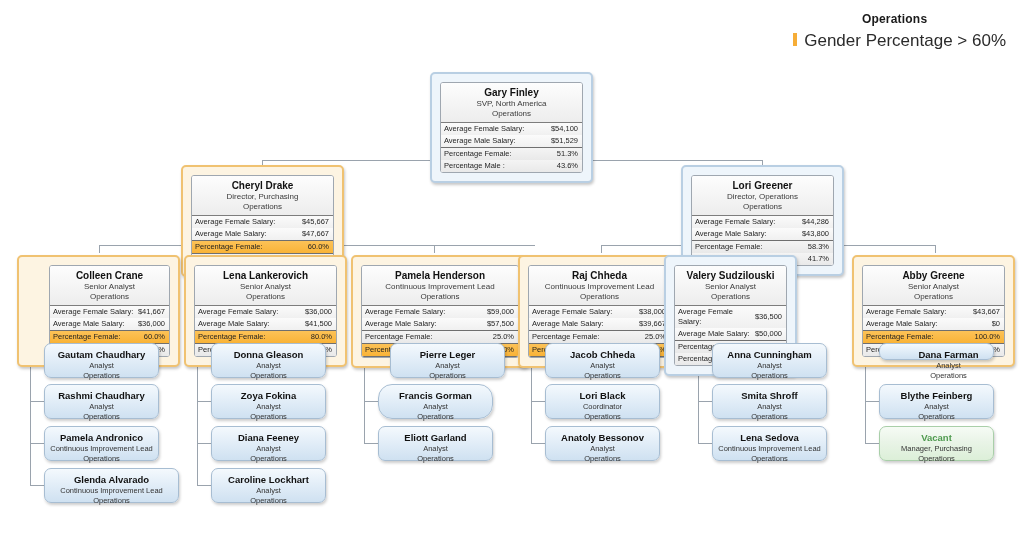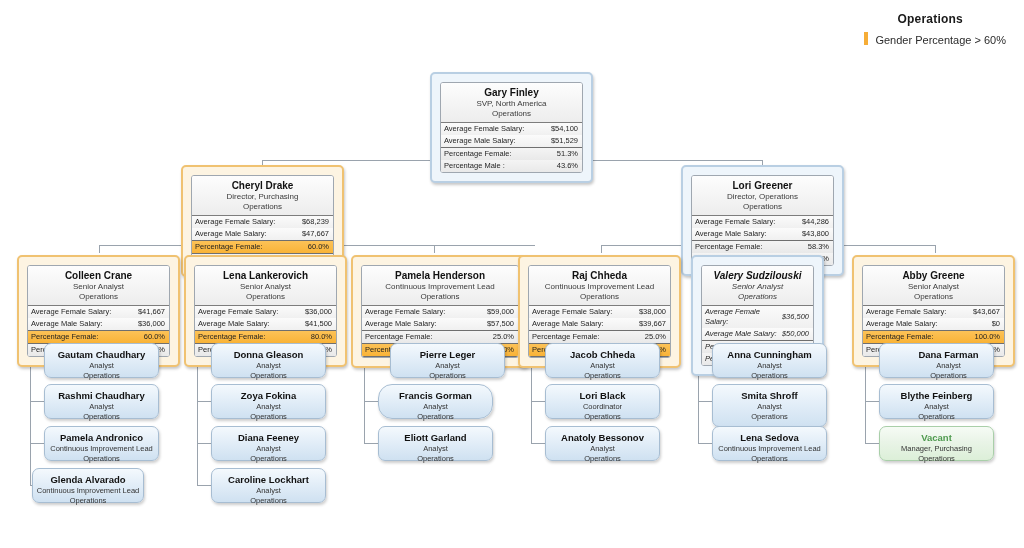--- a/index.html
+++ b/index.html
@@ -15,21 +15,21 @@
   
   .legend { position: absolute; right: 18px; top: 12px; text-align: right; }
   .legend-title {
     font-size: 12px; font-weight: bold; color: #1a1a1a;
     letter-spacing: .2px; margin-bottom: 5px; text-align: center;
     padding-right: 10px;
   }
   .legend-row { display: flex; align-items: center; justify-content: flex-end; gap: 8px; }
   .legend-swatch { display:inline-block; width: 3px; height: 13px; background:#f6ad37; }
   .legend-swatch2 { display:inline-block; width: 3px; height: 13px; background:#f6ad37; margin-left:-4px;}
-  .legend-label { font-size: 11px; color: #2b2b2b; }
+  .legend-label { font-size: 17px; color: #2b2b2b; }
 
   
   .ln { position: absolute; background: #9aa3ad; }
   .lnv { width: 1px; }
   .lnh { height: 1px; }
 
   
   .node {
     position: absolute;
     border-radius: 5px;
@@ -189,21 +189,21 @@
   <div class="node amber" style="left:181px; top:165px; width:163px;">
     <div class="inner">
       <div class="nd-head">
         <div class="nd-name">Cheryl Drake</div>
         <div class="nd-title">Director, Purchasing</div>
         <div class="nd-dept">Operations</div>
       </div>
       <div class="nd-rows">
         <div class="nd-row">
           <span>Average Female Salary:</span>
-          <span class="nd-val">$68,239</span>
+          <span class="nd-val">$45,667</span>
         </div>
         <div class="nd-row">
           <span>Average Male Salary:</span>
           <span class="nd-val">$47,667</span>
         </div>
         <div class="nd-row hl">
           <span>Percentage Female:</span>
           <span class="nd-val">60.0%</span>
         </div>
         <div class="nd-row alt">
@@ -235,21 +235,21 @@
           <span class="nd-val">58.3%</span>
         </div>
         <div class="nd-row alt">
           <span>Percentage Male :</span>
           <span class="nd-val">41.7%</span>
         </div>
       </div>
     </div>
   </div>
 
-  <div class="node amber" style="left:17px; top:255px; width:163px;">
+  <div class="node amber" style="left:17px; top:255px; width:163px;padding-left:22px;">
     <div class="inner">
       <div class="nd-head">
         <div class="nd-name">Colleen Crane</div>
         <div class="nd-title">Senior Analyst</div>
         <div class="nd-dept">Operations</div>
       </div>
       <div class="nd-rows">
         <div class="nd-row">
           <span>Average Female Salary:</span>
           <span class="nd-val">$41,667</span>
@@ -347,21 +347,21 @@
           <span class="nd-val">25.0%</span>
         </div>
         <div class="nd-row hl">
           <span>Percentage Male :</span>
           <span class="nd-val">75.0%</span>
         </div>
       </div>
     </div>
   </div>
 
-  <div class="node blue" style="left:691px; top:255px; width:133px;font-style:italic;">
+  <div class="node blue" style="left:664px; top:255px; width:133px;">
     <div class="inner">
       <div class="nd-head">
         <div class="nd-name">Valery Sudzilouski</div>
         <div class="nd-title">Senior Analyst</div>
         <div class="nd-dept">Operations</div>
       </div>
       <div class="nd-rows">
         <div class="nd-row">
           <span>Average Female Salary:</span>
           <span class="nd-val">$36,500</span>
@@ -418,21 +418,21 @@
   <div class="leaf" style="left:44px; top:384px; width:115px; height:35px;">
     <div class="lf-name">Rashmi Chaudhary</div>
     <div class="lf-title">Analyst</div>
     <div class="lf-dept">Operations</div>
   </div>
   <div class="leaf" style="left:44px; top:426px; width:115px; height:35px;">
     <div class="lf-name">Pamela Andronico</div>
     <div class="lf-title">Continuous Improvement Lead</div>
     <div class="lf-dept">Operations</div>
   </div>
-  <div class="leaf" style="left:32px; top:468px; width:112px; height:35px;">
+  <div class="leaf" style="left:44px; top:468px; width:135px; height:35px;">
     <div class="lf-name">Glenda Alvarado</div>
     <div class="lf-title">Continuous Improvement Lead</div>
     <div class="lf-dept">Operations</div>
   </div>
 
   <div class="leaf" style="left:211px; top:343px; width:115px; height:35px;">
     <div class="lf-name">Donna Gleason</div>
     <div class="lf-title">Analyst</div>
     <div class="lf-dept">Operations</div>
   </div>
@@ -482,32 +482,32 @@
     <div class="lf-name">Anatoly Bessonov</div>
     <div class="lf-title">Analyst</div>
     <div class="lf-dept">Operations</div>
   </div>
 
   <div class="leaf" style="left:712px; top:343px; width:115px; height:35px;">
     <div class="lf-name">Anna Cunningham</div>
     <div class="lf-title">Analyst</div>
     <div class="lf-dept">Operations</div>
   </div>
-  <div class="leaf" style="left:712px; top:384px; width:115px; height:43px;">
+  <div class="leaf" style="left:712px; top:384px; width:115px; height:35px;">
     <div class="lf-name">Smita Shroff</div>
     <div class="lf-title">Analyst</div>
     <div class="lf-dept">Operations</div>
   </div>
   <div class="leaf" style="left:712px; top:426px; width:115px; height:35px;">
     <div class="lf-name">Lena Sedova</div>
     <div class="lf-title">Continuous Improvement Lead</div>
     <div class="lf-dept">Operations</div>
   </div>
 
-  <div class="leaf" style="left:879px; top:343px; width:115px; height:35px;padding-left:24px;">
+  <div class="leaf" style="left:879px; top:343px; width:115px; height:17px;padding-left:24px;">
     <div class="lf-name">Dana Farman</div>
     <div class="lf-title">Analyst</div>
     <div class="lf-dept">Operations</div>
   </div>
   <div class="leaf" style="left:879px; top:384px; width:115px; height:35px;">
     <div class="lf-name">Blythe Feinberg</div>
     <div class="lf-title">Analyst</div>
     <div class="lf-dept">Operations</div>
   </div>
   <div class="leaf vacant" style="left:879px; top:426px; width:115px; height:35px;">

